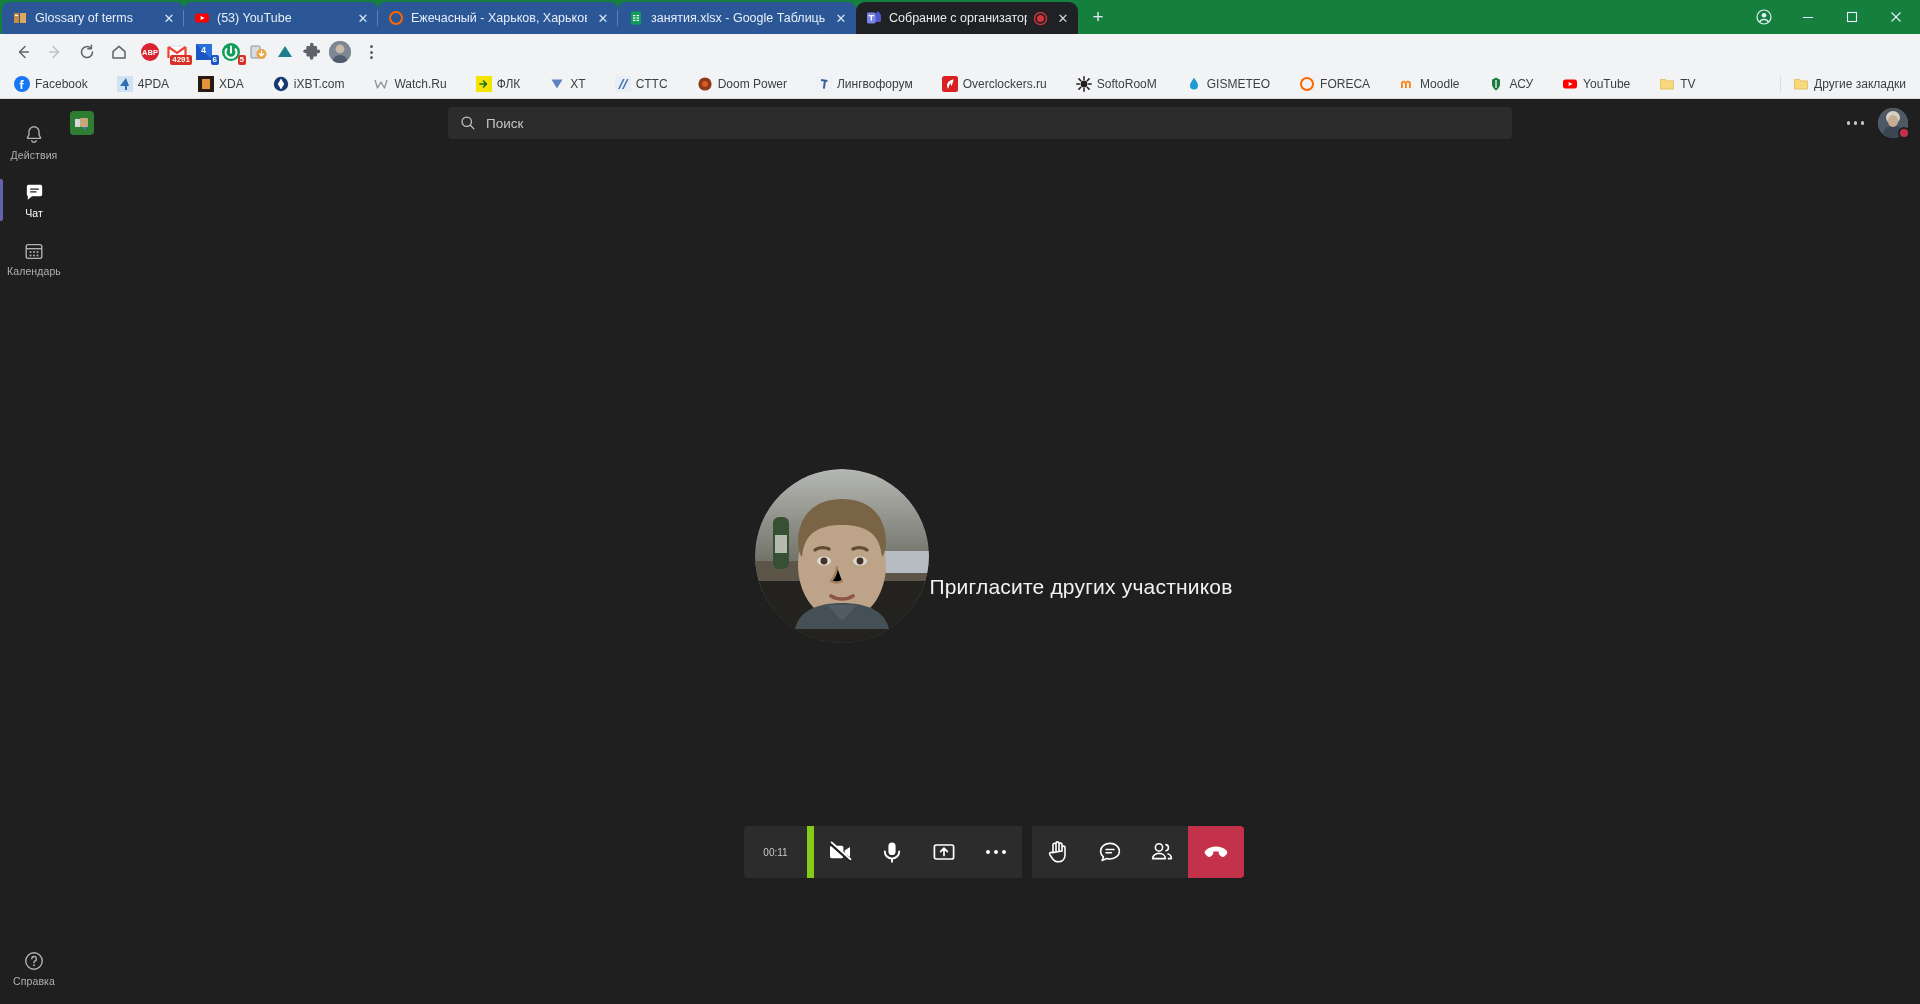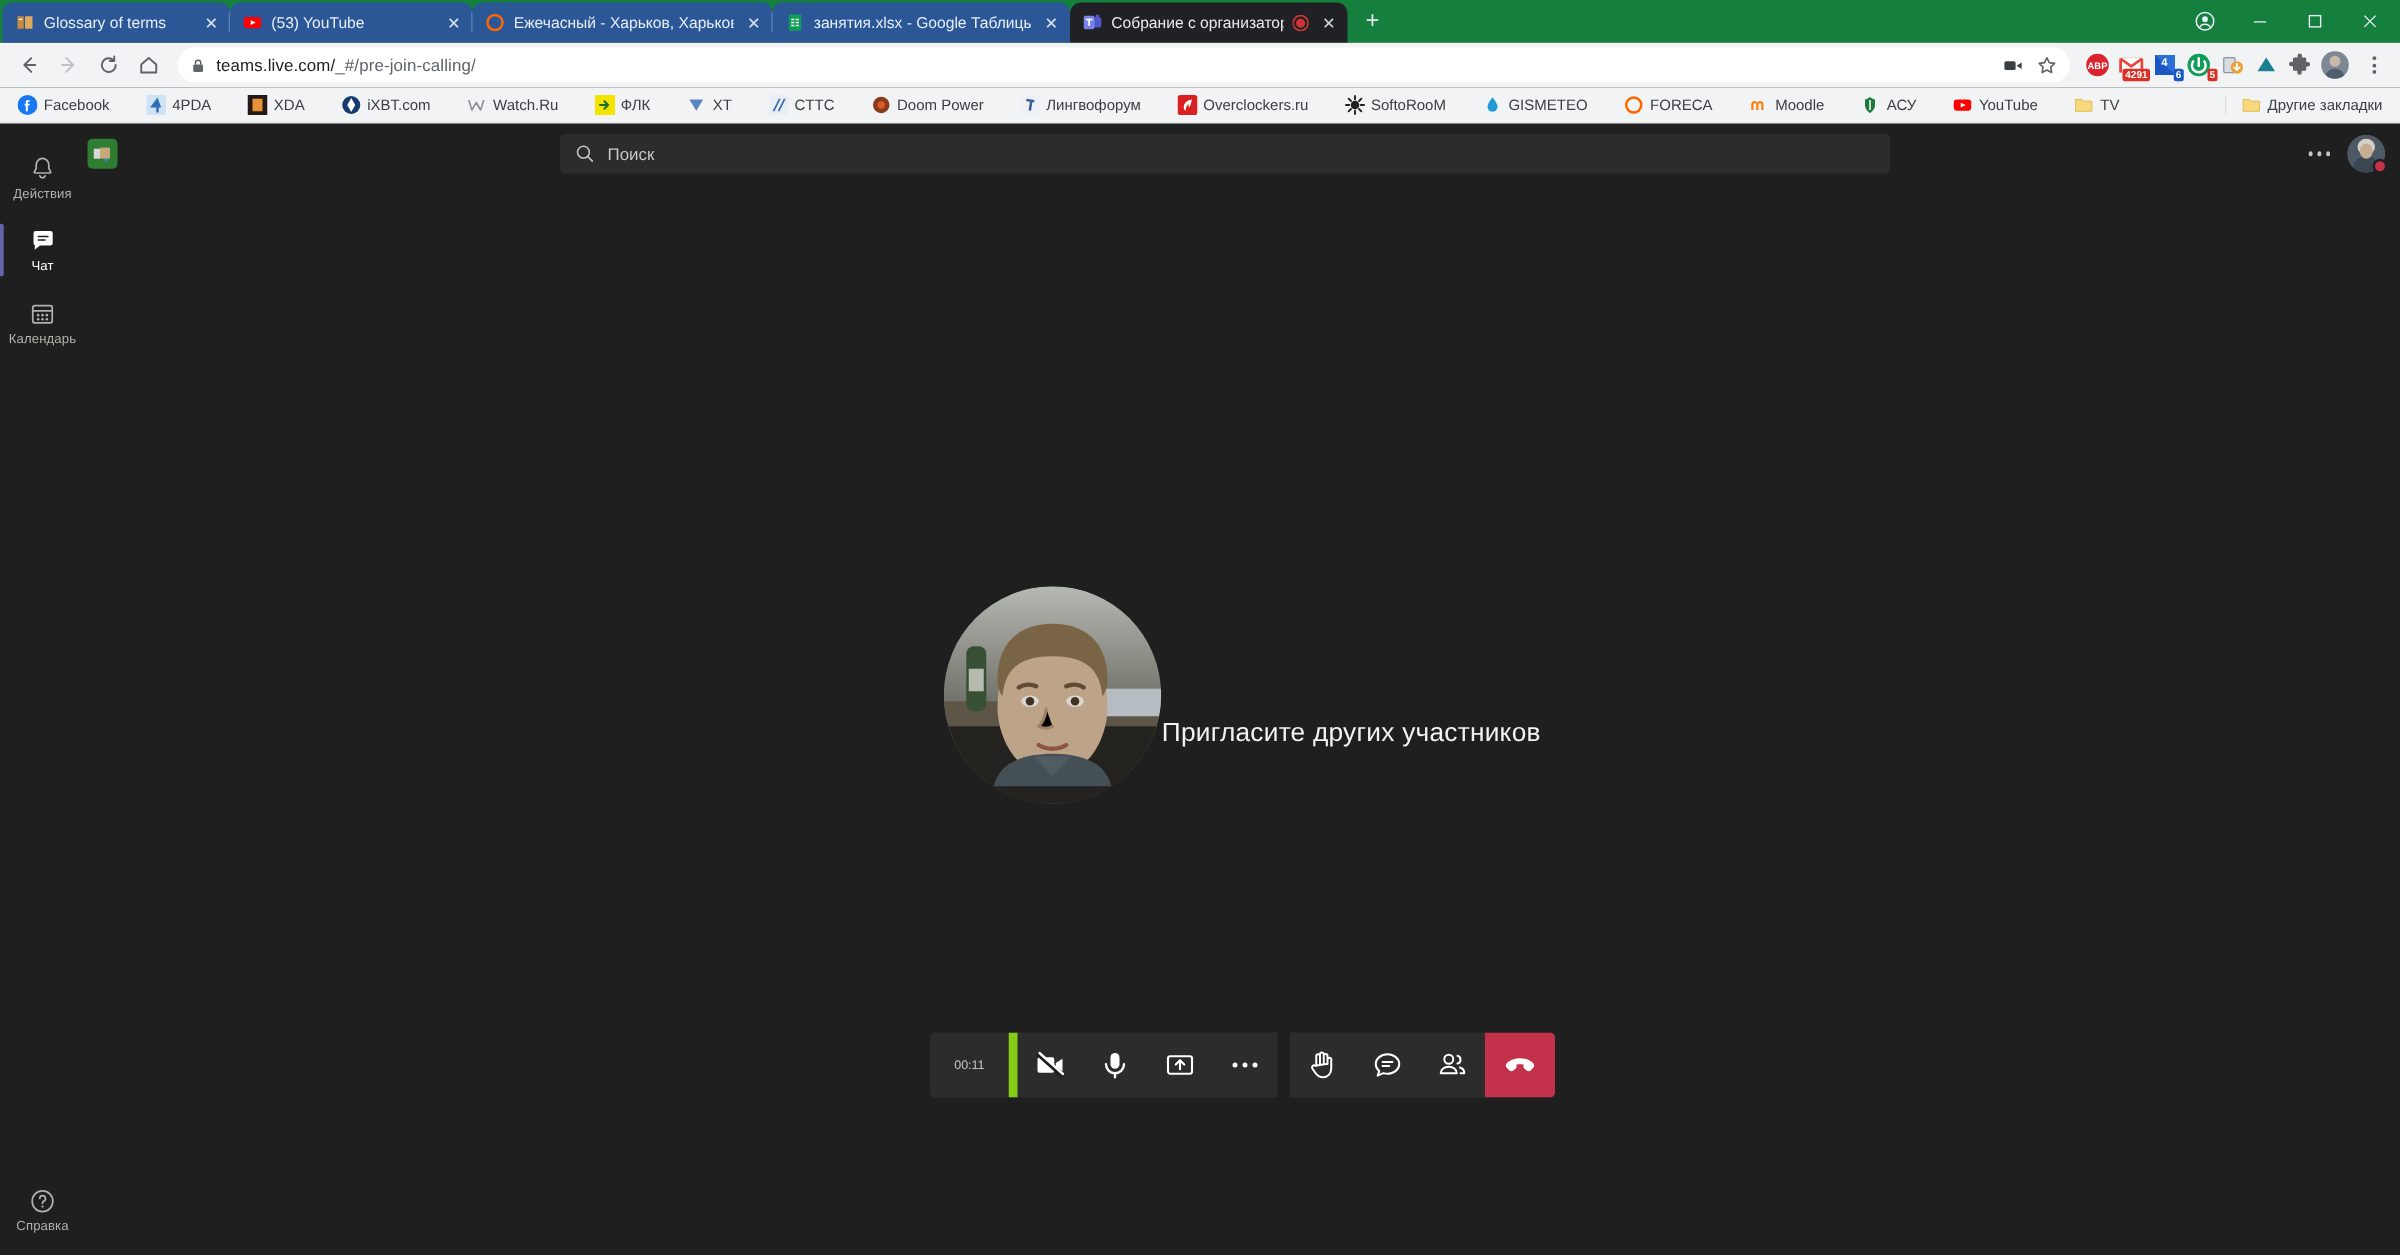--- a/index.html
+++ b/index.html
@@ -326,42 +326,20 @@
           <path d="M14.5 9a5.5 5.5 0 1 1-1.7-3.9" fill="none" stroke="#5f6368" stroke-width="1.5" stroke-linecap="round"></path>
           <path d="M13.4 2.2v3.6H9.8" fill="none" stroke="#5f6368" stroke-width="1.5" stroke-linecap="round" stroke-linejoin="round"></path>
         </svg>
     </div>
     <div class="navbtn">
       <svg width="18" height="18" viewBox="0 0 18 18">
           <path d="M3 8.6L9 3.4l6 5.2V15H3z" fill="none" stroke="#5f6368" stroke-width="1.5" stroke-linejoin="round"></path>
         </svg>
     </div>
 
-    <div class="omnibox">
-      <span>
-        <svg width="13" height="13" viewBox="0 0 13 13">
-            <rect x="2.6" y="5.6" width="7.8" height="6" rx="1" fill="#5f6368"></rect>
-            <path d="M4.4 5.6V4.2a2.1 2.1 0 0 1 4.2 0v1.4" fill="none" stroke="#5f6368" stroke-width="1.2"></path>
-          </svg>
-      </span>
-      <span class="omni-url"><span>teams.live.com/</span><span class="dim">_#/pre-join-calling/</span></span>
-      <span class="omni-right">
-        <span>
-          <svg width="17" height="17" viewBox="0 0 17 17">
-              <rect x="1.5" y="5" width="9" height="7" rx="1.3" fill="#3c4043"></rect>
-              <path d="M11.3 8.5l4-2.6v5.2z" fill="#3c4043"></path>
-            </svg>
-        </span>
-        <span>
-          <svg width="17" height="17" viewBox="0 0 17 17">
-              <path d="M8.5 2.2l1.9 3.9 4.3.6-3.1 3 .7 4.3-3.8-2-3.8 2 .7-4.3-3.1-3 4.3-.6z" fill="none" stroke="#5f6368" stroke-width="1.3" stroke-linejoin="round"></path>
-            </svg>
-        </span>
-      </span>
-    </div>
 
     <div class="ext-row">
       <span class="ext">
         <svg width="20" height="20" viewBox="0 0 20 20">
             <circle cx="10" cy="10" r="9" fill="#d9232e"></circle>
             <text x="10" y="13.4" font-family="Liberation Sans" font-size="7.5" fill="#fff" text-anchor="middle" font-weight="bold">ABP</text>
           </svg>
       </span>
       <span class="ext">
         <svg width="20" height="20" viewBox="0 0 20 20">

